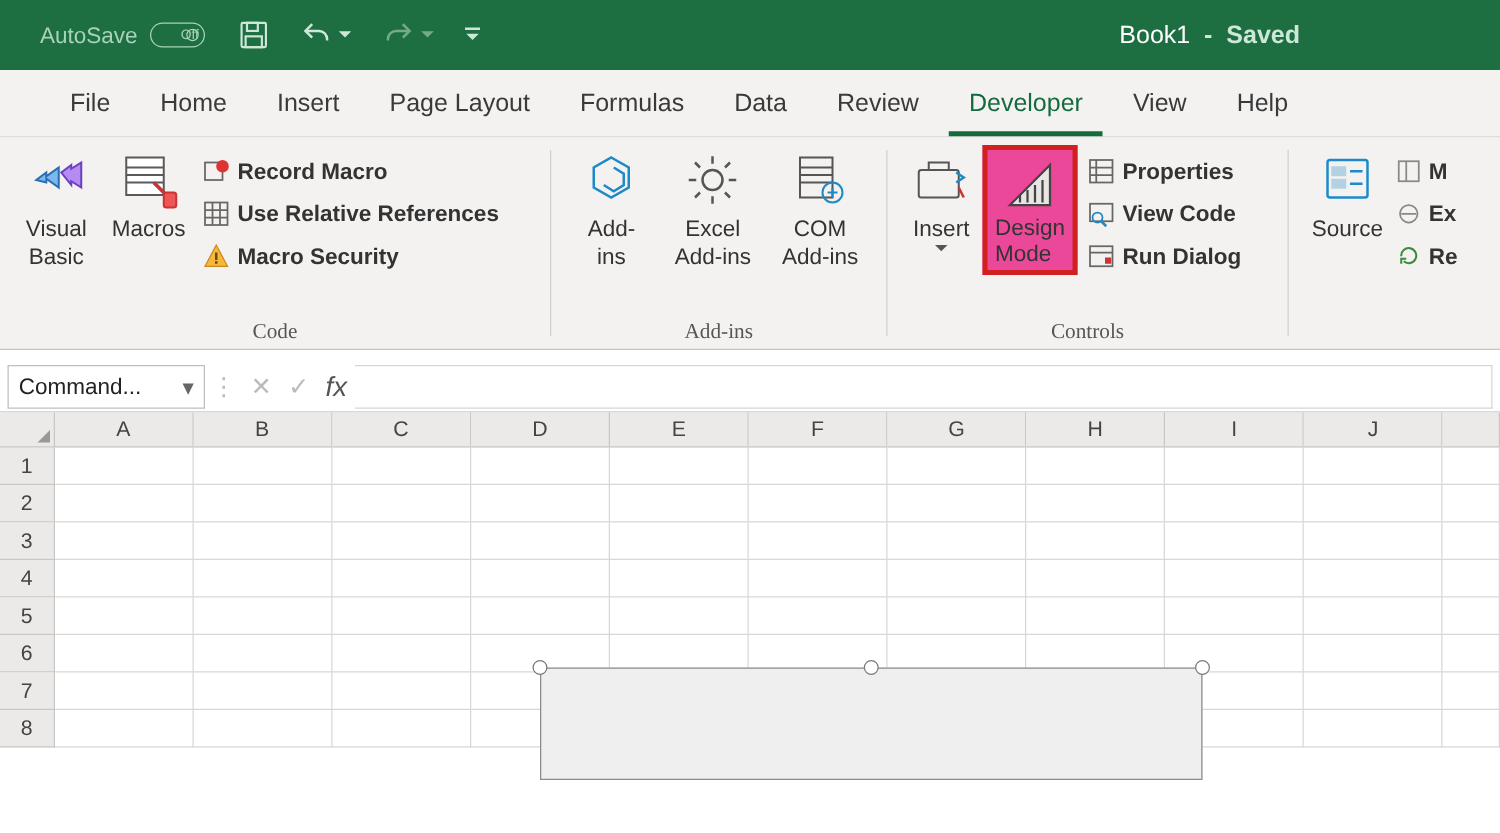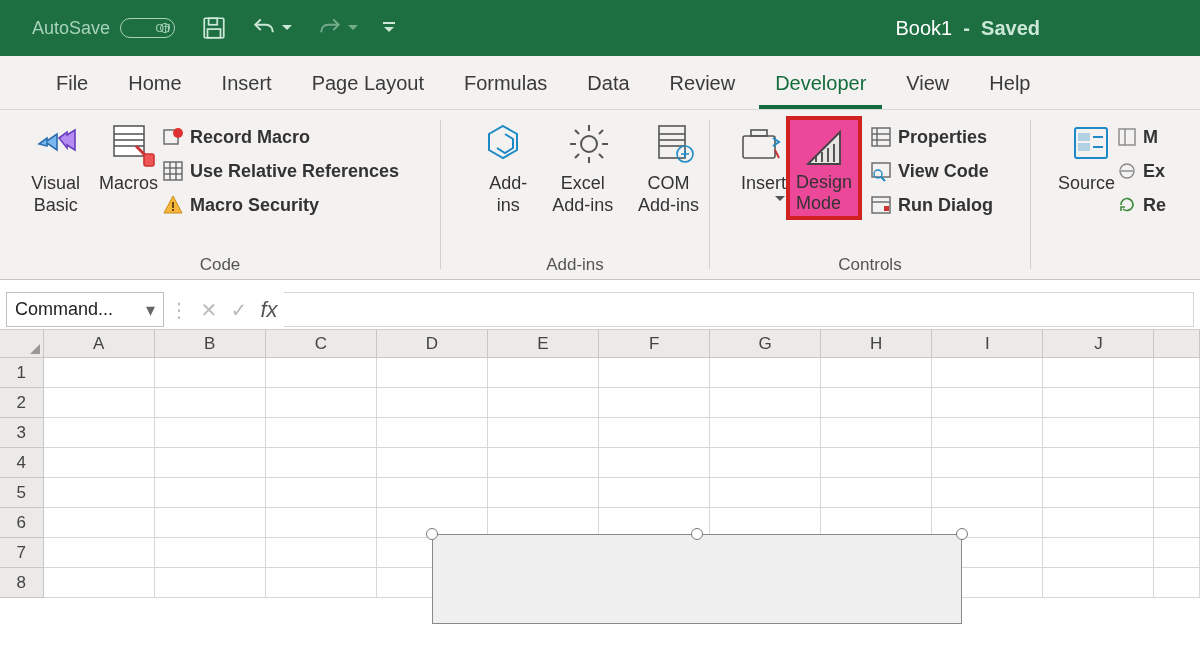--- a/index.html
+++ b/index.html
@@ -1,42 +1,42 @@
 <!DOCTYPE html>
 <html><head>
 <meta charset="utf-8">
 <style>
   * { box-sizing: border-box; margin: 0; padding: 0; font-family: "Segoe UI", Arial, sans-serif; }
   body { width: 1200px; height: 666px; overflow: hidden; background: #fff; color: #222; }
 
   
   .titlebar { height: 56px; background: #1d6f42; display: flex; align-items: center; color: #cde8d8; position: relative; }
   .autosave { display: flex; align-items: center; margin-left: 32px; font-size: 18px; color: #a7d3b8; gap: 10px;}
-  .toggle { width: 55px; height: 20px; border: 1.5px solid #a7d3b8; border-radius: 11px; display: flex; align-items: center; justify-content: flex-end; padding: 0 4px; font-size: 11px; color:#a7d3b8;}
+  .toggle { width: 44px; height: 20px; border: 1.5px solid #a7d3b8; border-radius: 11px; display: flex; align-items: center; justify-content: flex-end; padding: 0 4px; font-size: 11px; color:#a7d3b8;}
   .toggle .knob { width: 10px; height: 10px; border-radius: 50%; border: 1.5px solid #a7d3b8; position:absolute; margin-left:-2px;}
   .toggle-wrap{position:relative;display:inline-block;}
   .qat { display: flex; align-items: center; gap: 22px; margin-left: 26px; }
   .qat svg { display:block; }
   .doc-title { position: absolute; left: 50%; transform: translateX(-50%); font-size: 20px; color: #fff; left:auto; right:160px; transform:none;}
   .doc-title .saved{color:#cde8d8;font-weight:bold;}
 
   
   .ribbon-tabs { height: 54px; background: #f4f2f0; display: flex; align-items: flex-end; padding-left: 36px; gap: 0; border-bottom: 1px solid #d8d6d4;}
   .rtab { font-size: 20px; color: #3a3a3a; padding: 10px 20px 14px 20px; cursor: pointer; }
   .rtab.active { color: #146c3c; position: relative; }
   .rtab.active::after { content:""; position:absolute; left:4px; right:4px; bottom:0; height:4px; background:#146c3c;}
 
   
   .ribbon { background: #f4f2f0; border-bottom: 1px solid #c6c4c2; height: 170px; display: flex; }
   .group { display:flex; flex-direction:column; justify-content:space-between; padding: 6px 10px 4px 10px; }
   .group .row{display:flex;}
-  .group-label{ text-align:center; font-size:17px; color:#555; padding-top:2px;}
+  .group-label{ text-align:center; font-size:17px; color:#555; padding-top:2px;font-family:Liberation Serif, serif;}
   .divider{ width:1px; background:#d2d0ce; margin: 10px 0;}
 
-  .bigbtn { display:flex; flex-direction:column; align-items:flex-end; justify-content:flex-start; width:70px; text-align:center; font-size:18px; color:#333; cursor:pointer; padding-top:4px;}
+  .bigbtn { display:flex; flex-direction:column; align-items:center; justify-content:flex-start; width:70px; text-align:center; font-size:18px; color:#333; cursor:pointer; padding-top:4px;}
   .bigbtn svg{margin-bottom:4px;}
   .bigbtn .lbl{line-height:22px;}
 
   .smallrow { display:flex; align-items:center; gap:6px; font-size:18px; color:#333; cursor:pointer; height:30px;}
   .smallrows{display:flex;flex-direction:column;gap:4px;padding-top:6px;font-weight:bold;}
 
   .highlight-box{ border:4px solid #d02020; padding:0; background:#ec4899;}
   .design-btn{ display:flex; flex-direction:column; align-items:center; width:68px; padding:4px 0 0 0; font-size:18px; color:#333;}
 
   .clipped{color:#888;}

